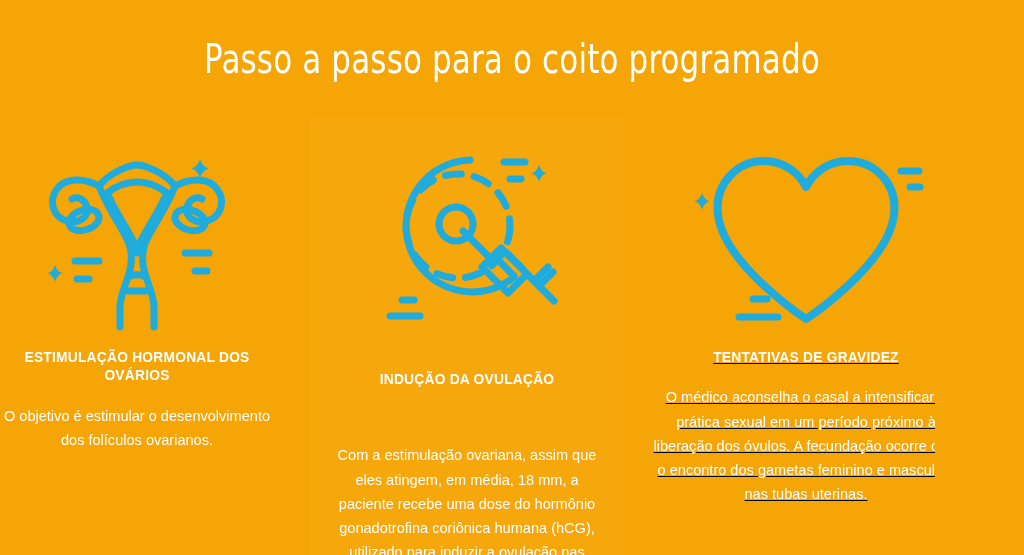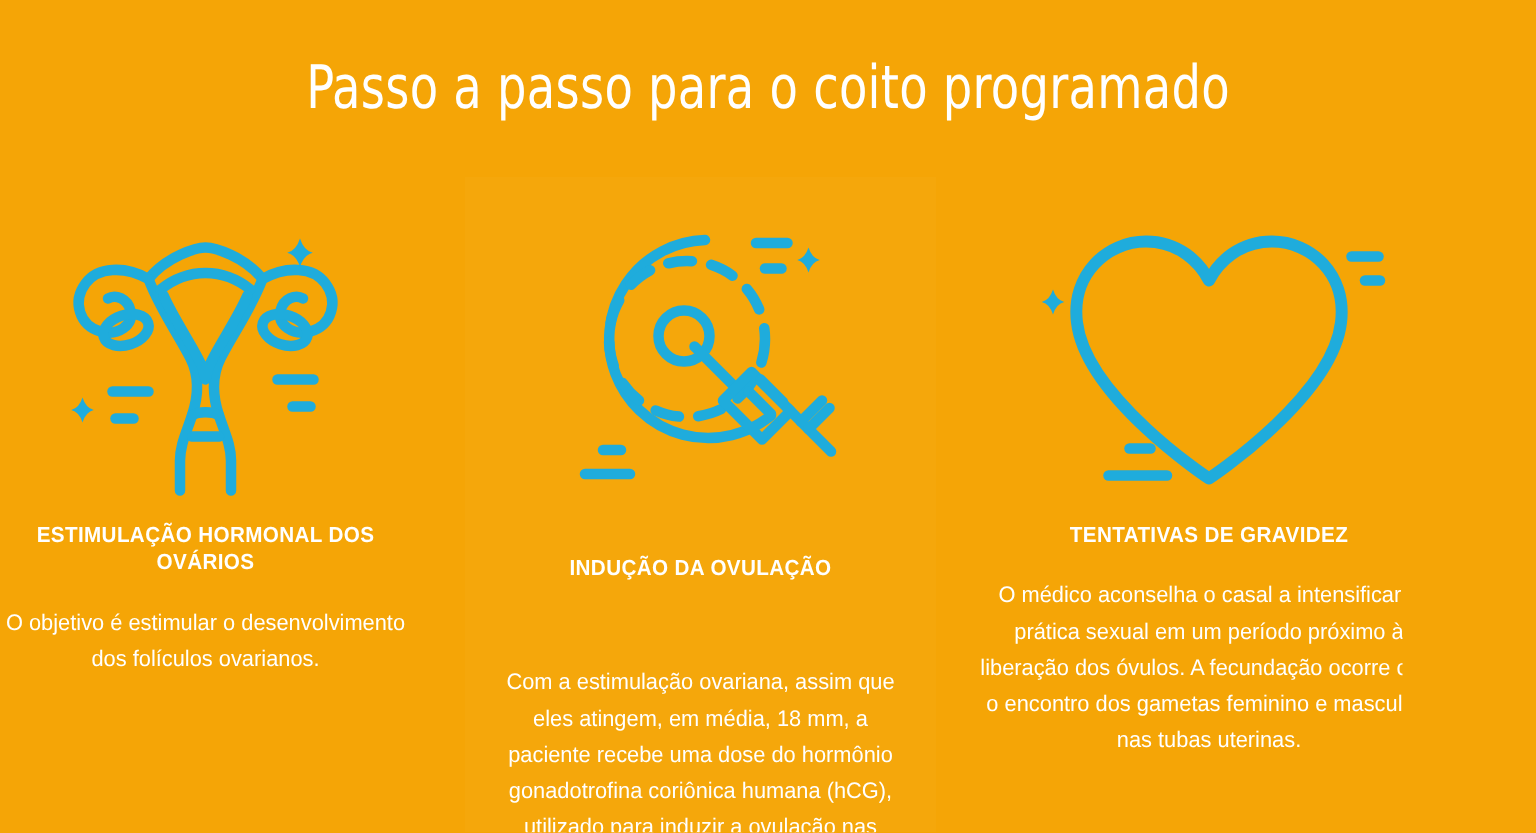--- a/index.html
+++ b/index.html
@@ -63,21 +63,21 @@
     height: 437px;
     box-sizing: border-box;
     display: flex;
     flex-direction: column;
     align-items: center;
     padding-top: 16px;
   }
   
   .column.col-1 { width: 346px; margin-left: -36px; }
   .column.col-2 { width: 314px; background: rgba(255,255,255,0.022); gap: 36px; }
-  .column.col-3 { width: 364px; }
+  .column.col-3 { width: 364px; text-decoration: underline; }
 
   .icon-box {
     height: 214px;
     display: flex;
     align-items: center;
     justify-content: center;
   }
   .icon-box svg { display: block; }
 
   .col-heading {

